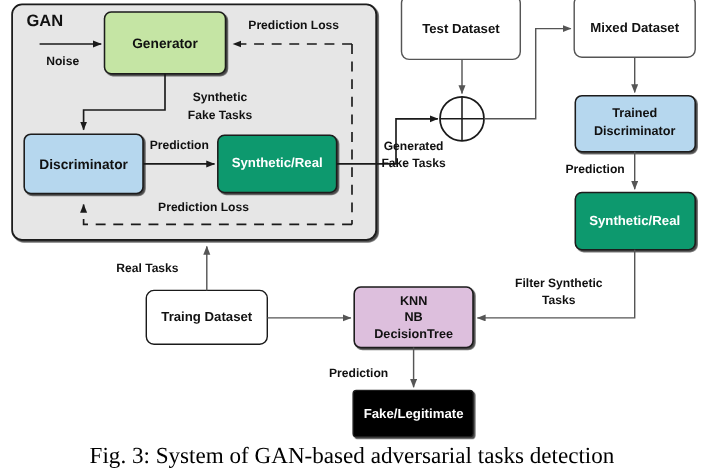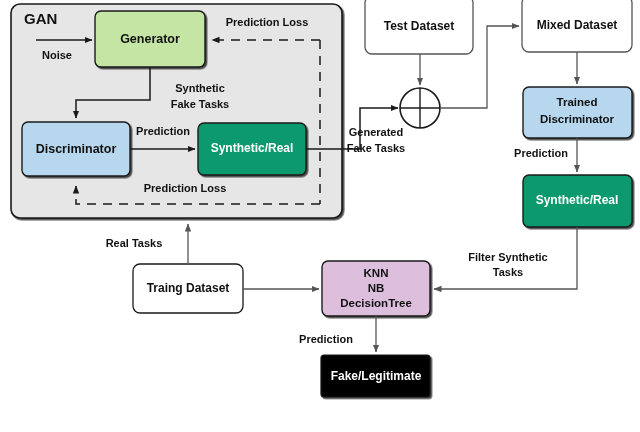--- a/index.html
+++ b/index.html
@@ -186,14 +186,15 @@
       <text x="326" y="343" class="edge-label">Prediction</text>
     </g>
 
     <g>
       <rect x="321" y="355" width="109" height="42" rx="3" ry="3" fill="#000000" stroke="#1a1a1a" stroke-width="1.2" filter="url(#shadow)"></rect>
       <text x="376" y="377" class="node-label" style="font-size:12px;fill:#ffffff;">Fake/Legitimate</text>
     </g>
 
   </svg>
 
+  <div class="caption">Fig. 3: System of GAN-based adversarial tasks detection</div>
 
 </div>
 
 </body></html>

